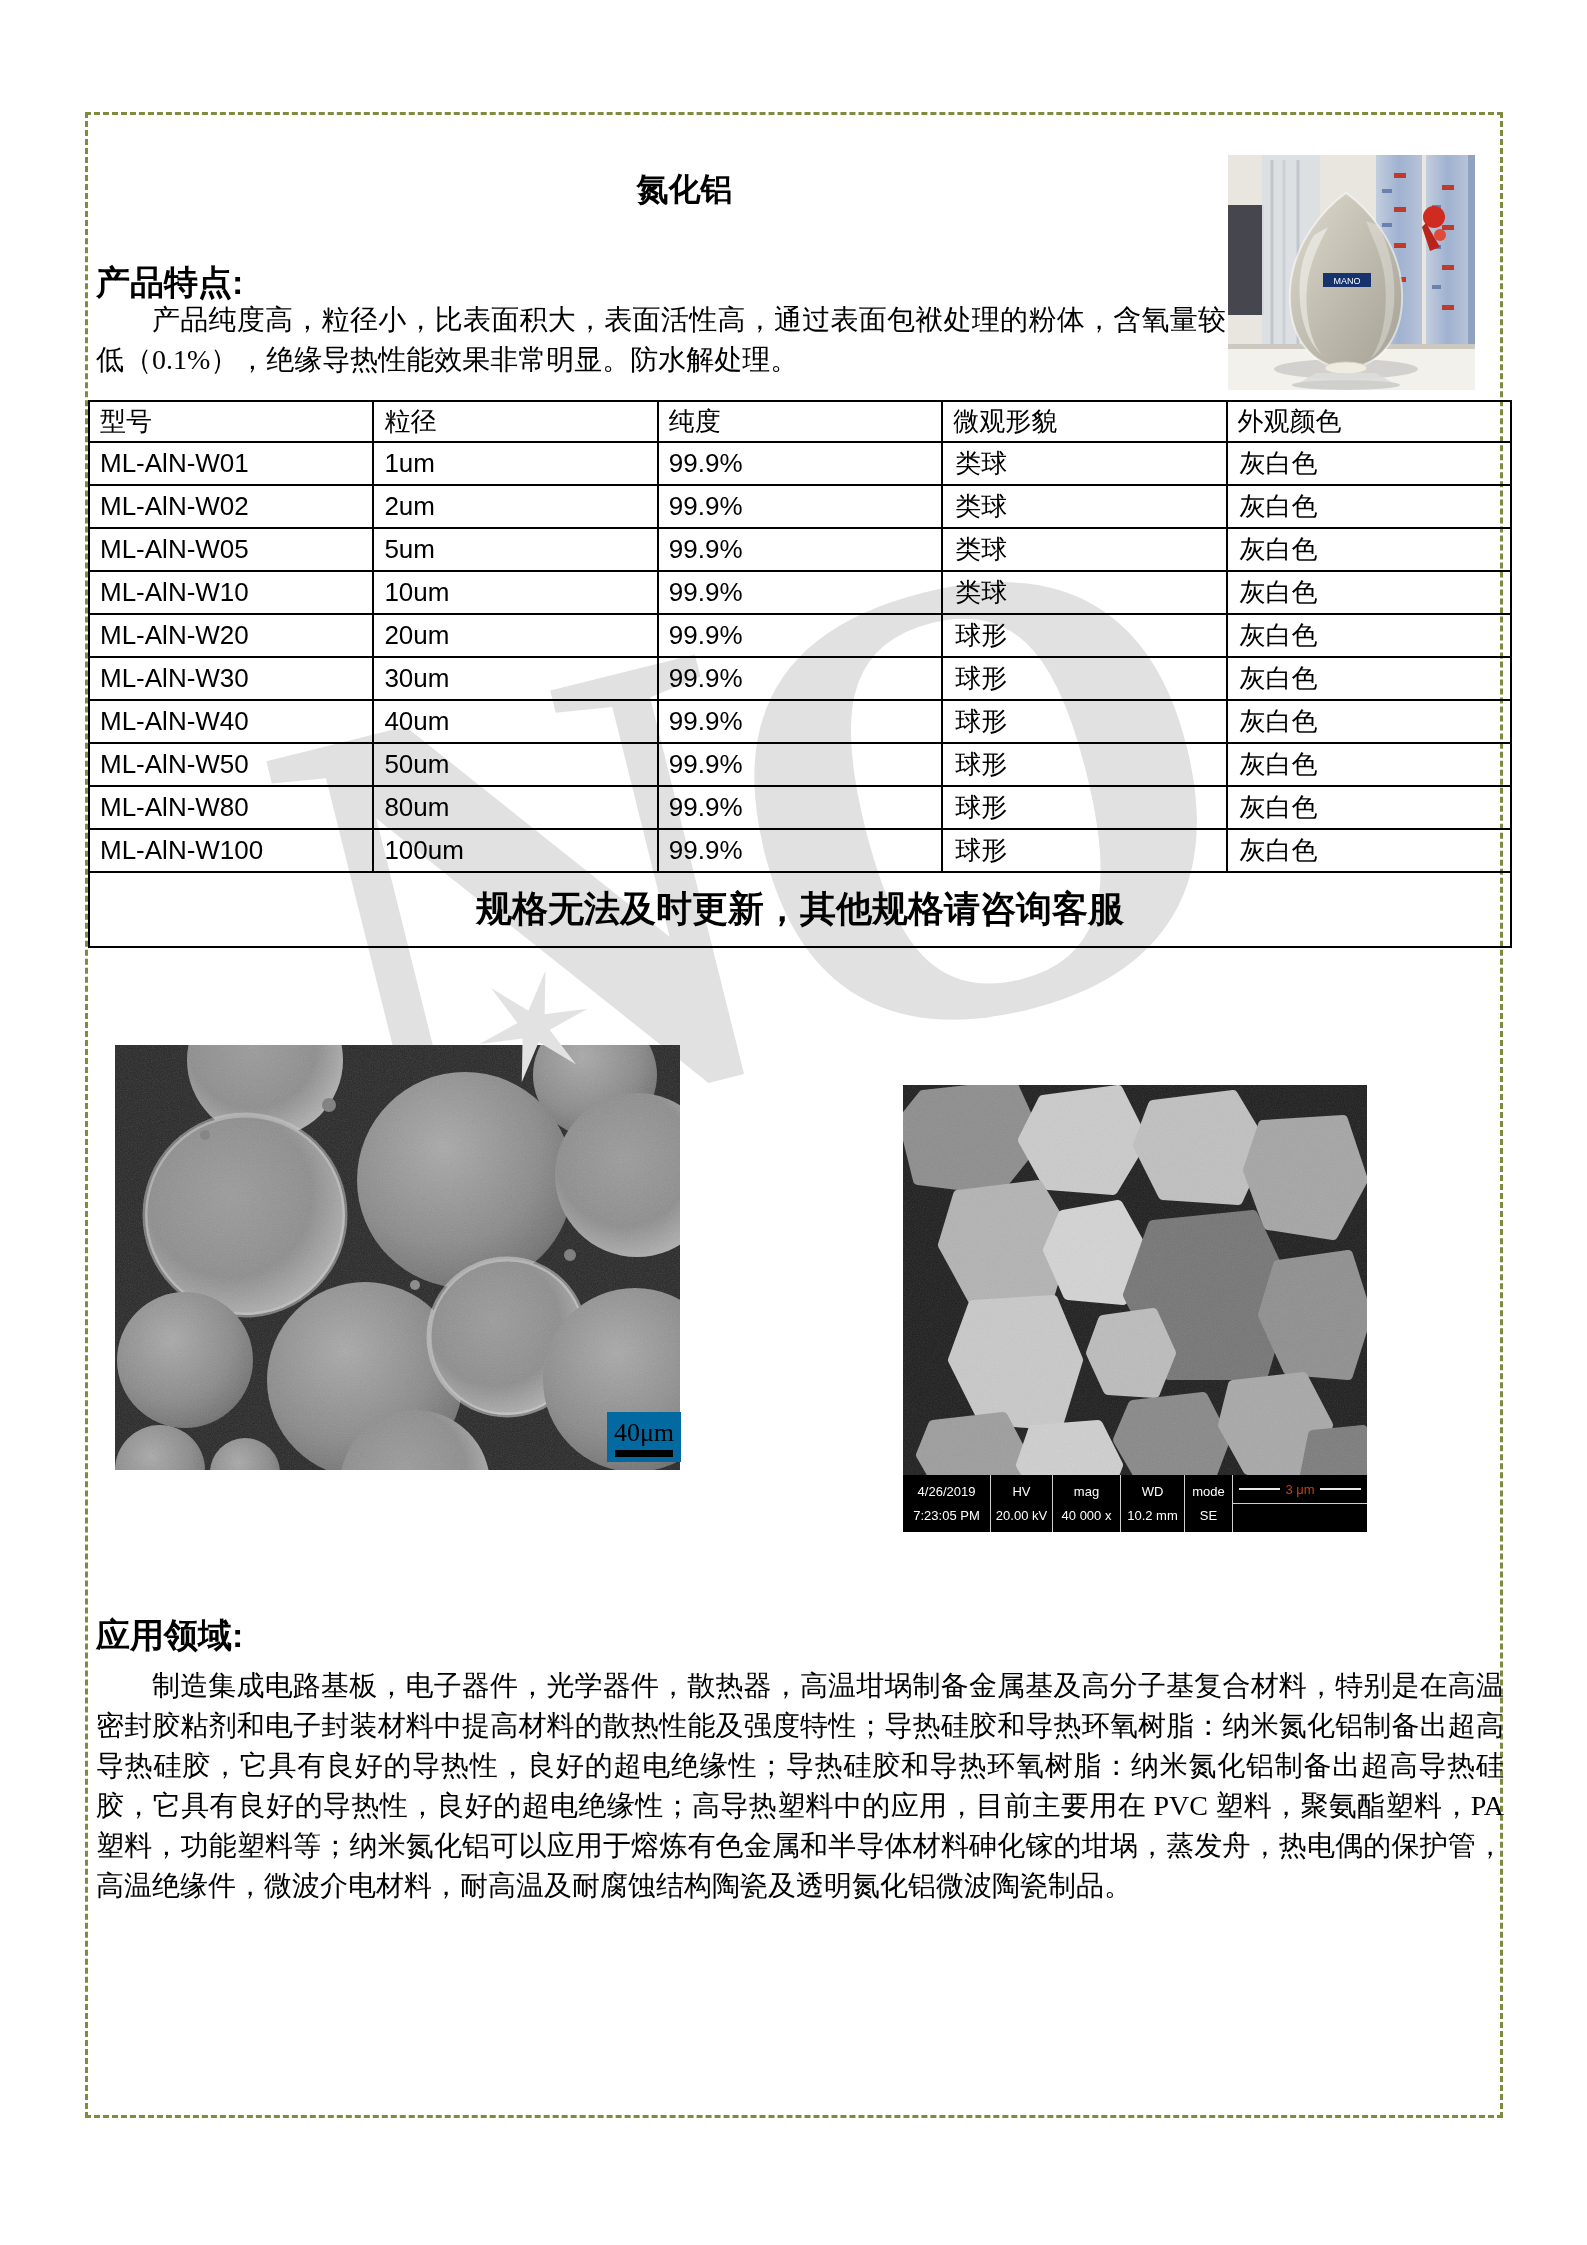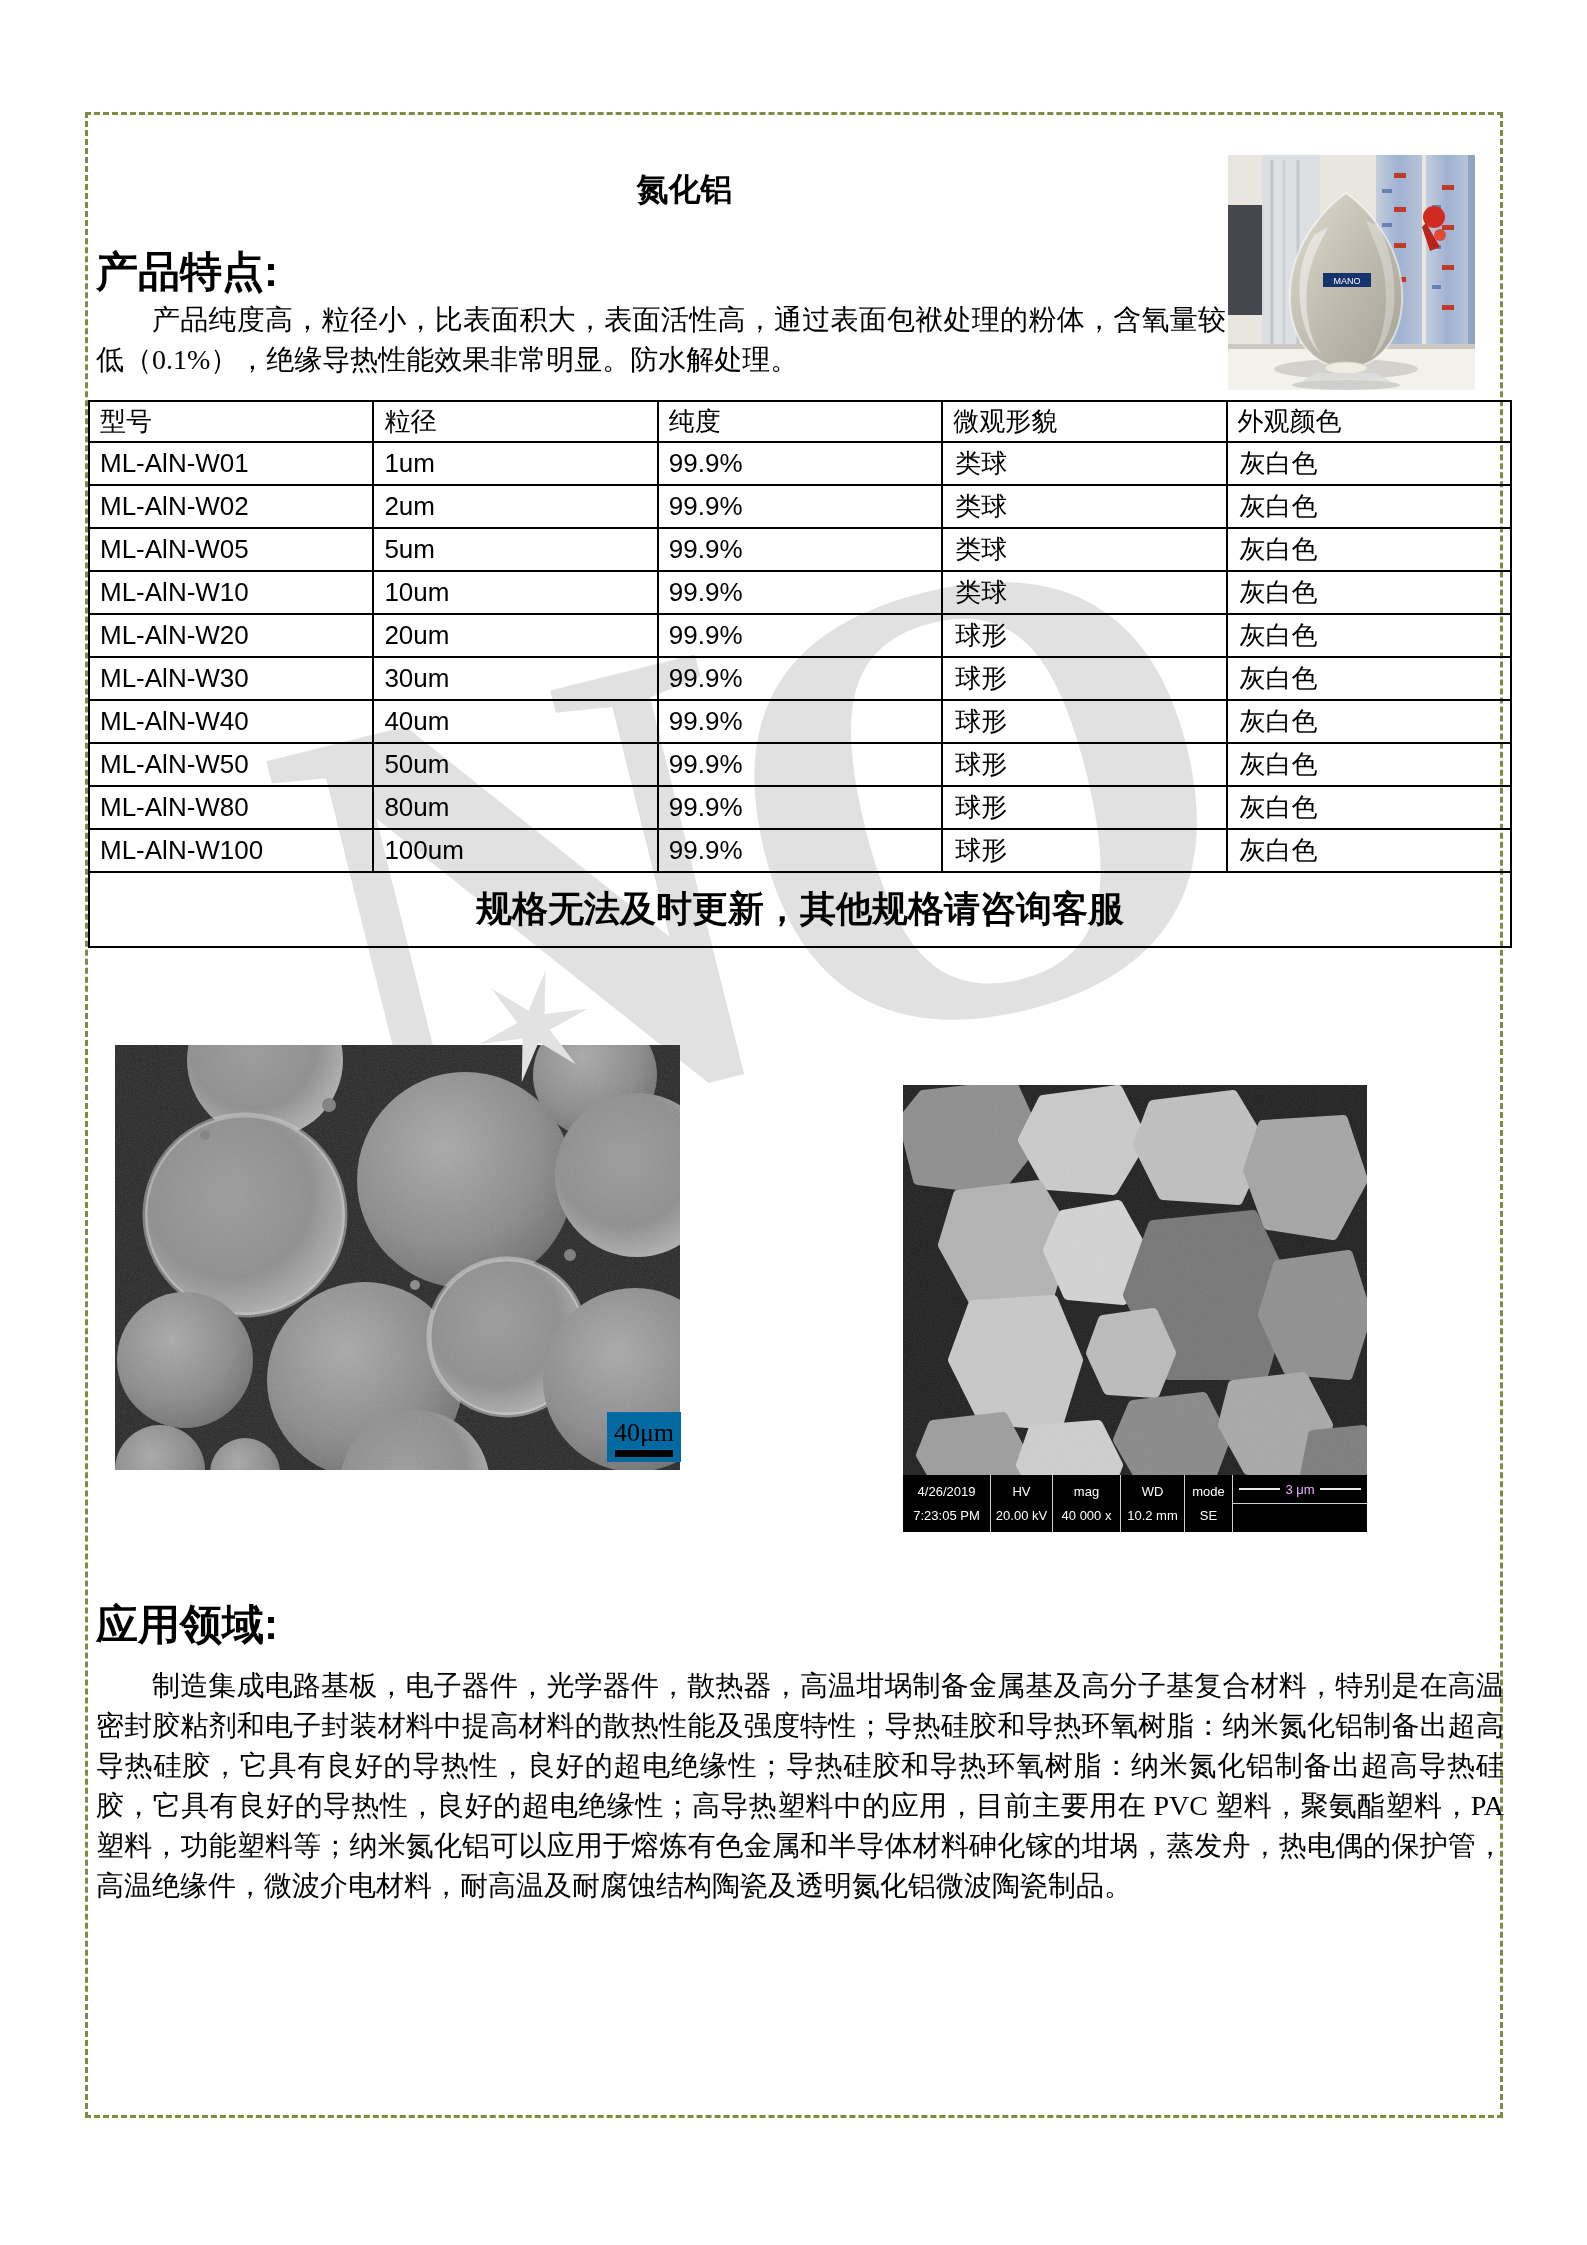--- a/index.html
+++ b/index.html
@@ -25,21 +25,21 @@
     transform:rotate(12deg);user-select:none;
   }
   
   .doc-title{
     left:0;top:168px;width:1369px;text-align:center;z-index:2;
     font-family:"Liberation Sans","DejaVu Sans",sans-serif;
     font-size:32px;font-weight:bold;
   }
   .section-heading{
     z-index:2;font-family:"Liberation Sans","DejaVu Sans",sans-serif;
-    font-size:42px;font-weight:bold;
+    font-size:34px;font-weight:bold;margin-top:16px;
   }
   #features-heading{left:96px;top:244px;}
   #applications-heading{left:96px;top:1597px;}
   .body-para{
     z-index:2;font-size:28px;line-height:40px;text-align:justify;text-indent:2em;
   }
   #features-body{left:96px;top:300px;width:1130px;}
   #applications-body{left:96px;top:1666px;width:1408px;font-size:28px;}
   
   #product-photo{left:1228px;top:155px;z-index:2;}
@@ -78,21 +78,21 @@
   }
   .sem-infobar .cell{
     display:flex;flex-direction:column;justify-content:space-evenly;align-items:center;
     border-right:1px solid #cfcfcf;box-sizing:border-box;white-space:nowrap;overflow:hidden;
   }
   .sem-infobar .cell span{display:block;padding:1px 2px;}
   .c-date{width:88px;} .c-hv{width:62px;} .c-mag{width:68px;} .c-wd{width:64px;} .c-mode{width:48px;}
   .scale-cell{flex:1;display:flex;flex-direction:column;}
   .scale-row{flex:1;display:flex;align-items:center;padding:0 6px;gap:5px;}
   .scale-row .sline{flex:1;height:2px;background:#e8e8e8;}
-  .scale-row .slabel{font-size:13px;color:#f0abfc;}
+  .scale-row .slabel{font-size:13px;color:#c2410c;}
   .scale-sub{flex:1;border-top:1px solid #cfcfcf;}
 </style>
 </head>
 <body>
 
 <div class="abs watermark">NO</div>
 <div class="abs watermark-star">✶</div>
 
 <div class="abs page-border"></div>
 

